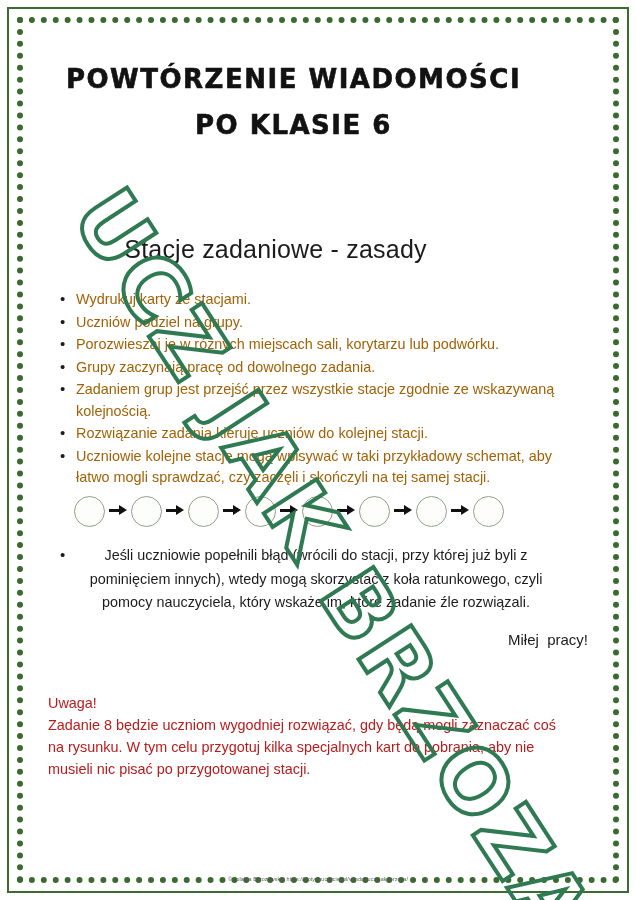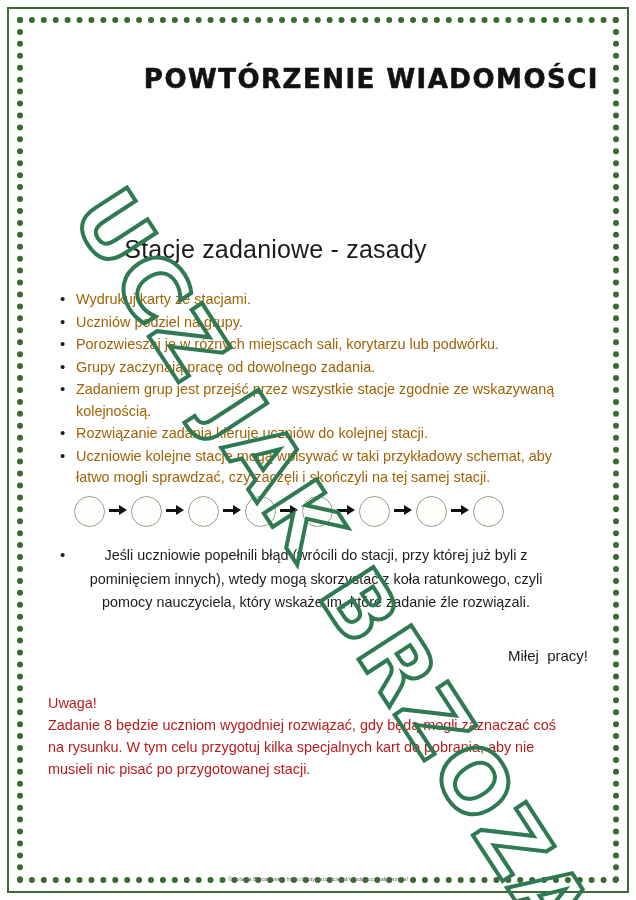--- a/index.html
+++ b/index.html
@@ -74,22 +74,21 @@
     width: 636px;
     height: 900px;
     z-index: 2;
   }
 
   #title-block {
     position: absolute;
     left: 0;
     top: 66px;
     width: 587px;
-    text-align: right;
-    padding-left: 12px;
+    text-align: center;
   }
   .doc-title {
     font-family: "DejaVu Sans", sans-serif;
     font-weight: bold;
     font-size: 26px;
     letter-spacing: 1.5px;
     color: #121212;
     line-height: 1.0;
     text-transform: uppercase;
     -webkit-text-stroke: 0.6px #121212;
@@ -204,21 +203,21 @@
     position: absolute;
     left: 4px;
     top: -1px;
     font-size: 15px;
     color: #1c1c1c;
   }
 
   #closing {
     position: absolute;
     left: 0;
-    top: 647px;
+    top: 631px;
     width: 588px;
     text-align: right;
     font-size: 15px;
     color: #1c1c1c;
     white-space: pre;
   }
 
   #notice {
     position: absolute;
     left: 48px;
@@ -249,20 +248,21 @@
 
 <div id="page">
 
   <div id="border-outer"></div>
   <div id="border-inner"></div>
 
   <div id="content">
 
     <div id="title-block">
       <div class="doc-title line1">POWTÓRZENIE WIADOMOŚCI</div>
+      <div class="doc-title line2">PO KLASIE 6</div>
     </div>
 
     <div id="section-heading">Stacje zadaniowe - zasady</div>
 
     <ul id="rules-list">
       <li>Wydrukuj karty ze stacjami.</li>
       <li>Uczniów podziel na grupy.</li>
       <li>Porozwieszaj je w różnych miejscach sali, korytarzu lub podwórku.</li>
       <li>Grupy zaczynają  pracę od dowolnego zadania.</li>
       <li>Zadaniem grup jest przejść przez wszystkie stacje zgodnie ze wskazywaną kolejnością.</li>

